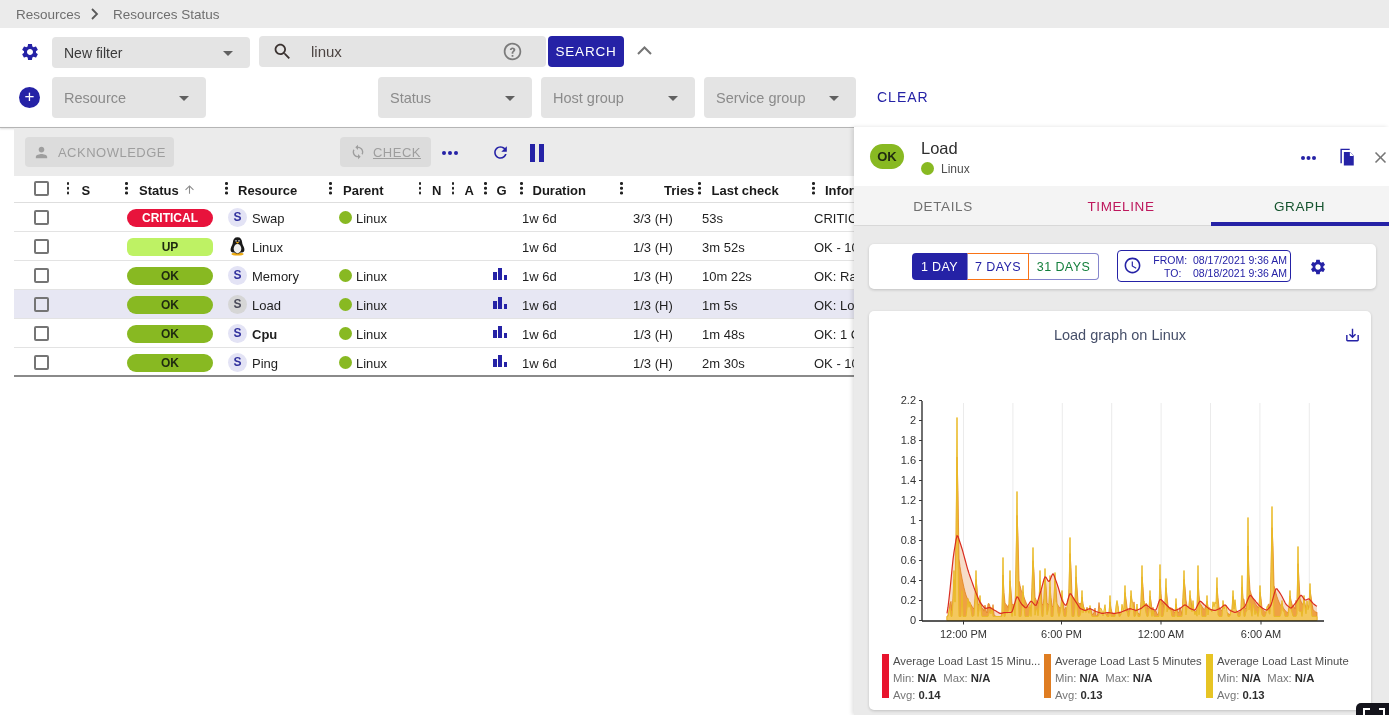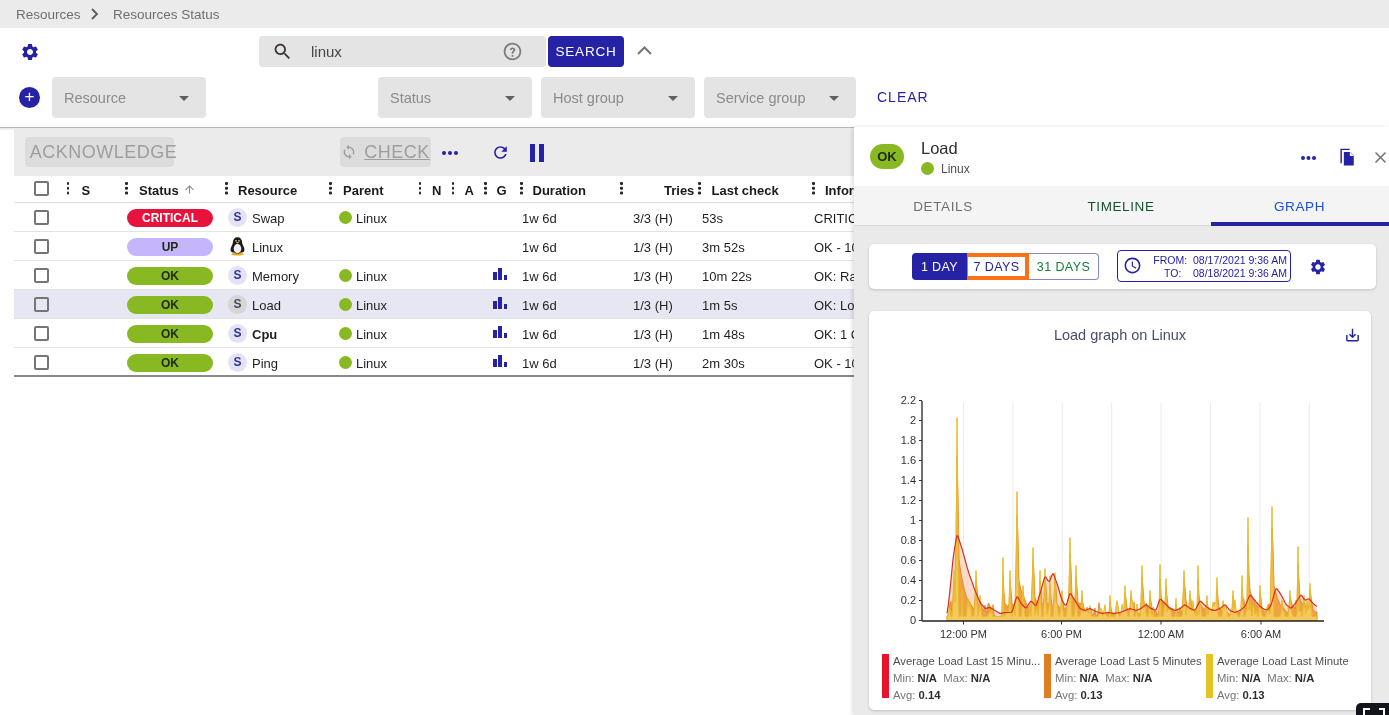--- a/index.html
+++ b/index.html
@@ -16,41 +16,45 @@
     position:absolute; right:17px; top:50%; margin-top:-2px; }
   .pill { position:absolute; left:113px; width:86px; height:18px; border-radius:9px;
     text-align:center; font-size:12px; font-weight:bold; line-height:18px; }
   .schip { position:absolute; left:214px; width:19px; height:19px; border-radius:50%;
     background:#e3e3f5; color:#32329e; font-size:12px; font-weight:bold;
     text-align:center; line-height:19px; }
   .gdot { position:absolute; width:13px; height:13px; border-radius:50%; background:#88b922; }
   .rowtxt { position:absolute; font-size:13px; color:#1f1f1f; }
   .hcol { position:absolute; font-size:13px; font-weight:bold; color:#1a1a1a; top:7px; }
   .tbtn { position:absolute; top:137px; height:30px; background:#dcdcdc; border-radius:4px;
-    color:#9e9e9e; font-size:18px; letter-spacing:0.5px;
+    color:#9e9e9e; font-size:13px; letter-spacing:0.5px;
     display:flex; align-items:center; justify-content:center; }
   .legcol { position:absolute; top:525px; }
   .legbar { position:absolute; left:0; top:2px; width:7px; height:44px; }
   .legtxt { position:absolute; left:11px; font-size:11.3px; color:#4e4e4e; white-space:nowrap; }
   .lgray { color:#757575; } .lbold { font-weight:bold; color:#2e2e2e; }
 </style>
 </head>
 <body>
 <div id="app">
 
   <div class="abs" style="left:0;top:0;width:1389px;height:28px;background:#ebebeb;"></div>
   <div class="abs" style="left:16px;top:7px;font-size:13.5px;color:#6e6e6e;">Resources</div>
   <svg class="abs" style="left:90px;top:8px" width="10" height="12" viewBox="0 0 10 12">
     <path d="M2 1 L7 6 L2 11" fill="none" stroke="#5a5a5a" stroke-width="1.8"></path>
   </svg>
   <div class="abs" style="left:113px;top:7px;font-size:13.5px;color:#6e6e6e;">Resources Status</div>
 
   <svg class="abs" style="left:20px;top:42px" width="20" height="20" viewBox="0 0 24 24">
     <path fill="#2522a6" d="M19.14 12.94c.04-.3.06-.61.06-.94 0-.32-.02-.64-.07-.94l2.03-1.58c.18-.14.23-.41.12-.61l-1.92-3.32c-.12-.22-.37-.29-.59-.22l-2.39.96c-.5-.38-1.03-.7-1.62-.94l-.36-2.54c-.04-.24-.24-.41-.48-.41h-3.84c-.24 0-.43.17-.47.41l-.36 2.54c-.59.24-1.13.57-1.62.94l-2.39-.96c-.22-.08-.47 0-.59.22L2.74 8.87c-.12.21-.08.47.12.61l2.03 1.58c-.05.3-.09.63-.09.94s.02.64.07.94l-2.03 1.58c-.18.14-.23.41-.12.61l1.92 3.32c.12.22.37.29.59.22l2.39-.96c.5.38 1.03.7 1.62.94l.36 2.54c.05.24.24.41.48.41h3.84c.24 0 .44-.17.47-.41l.36-2.54c.59-.24 1.13-.56 1.62-.94l2.39.96c.22.08.47 0 .59-.22l1.92-3.32c.12-.22.07-.47-.12-.61l-2.01-1.58zM12 15.6c-1.98 0-3.6-1.62-3.6-3.6s1.62-3.6 3.6-3.6 3.6 1.62 3.6 3.6-1.62 3.6-3.6 3.6z"></path>
   </svg>
+  <div class="sel" style="left:52px;top:37px;width:198px;height:31px;">
+    <span style="margin-left:12px;color:#3a3a3a;font-size:14px;">New filter</span>
+    <span class="caret"></span>
+  </div>
   <div class="abs" style="left:259px;top:36px;width:287px;height:31px;background:#e4e4e4;border-radius:4px;"></div>
   <svg class="abs" style="left:272px;top:41px" width="21" height="21" viewBox="0 0 24 24">
     <path fill="#3a3230" d="M15.5 14h-.79l-.28-.27C15.41 12.59 16 11.11 16 9.5 16 5.91 13.09 3 9.5 3S3 5.91 3 9.5 5.91 16 9.5 16c1.61 0 3.09-.59 4.23-1.57l.27.28v.79l5 4.99L20.49 19l-4.99-5zm-6 0C7.01 14 5 11.99 5 9.5S7.01 5 9.5 5 14 7.01 14 9.5 11.99 14 9.5 14z"></path>
   </svg>
   <div class="abs" style="left:311px;top:43px;font-size:15px;color:#4c4442;">linux</div>
   <svg class="abs" style="left:502px;top:41px" width="21" height="21" viewBox="0 0 24 24">
     <path fill="#7b7b7b" d="M12 2C6.48 2 2 6.48 2 12s4.48 10 10 10 10-4.48 10-10S17.52 2 12 2zm0 18c-4.41 0-8-3.59-8-8s3.59-8 8-8 8 3.59 8 8-3.59 8-8 8zm1-4h-2v2h2v-2zm1.17-7.83c-.59-.58-1.4-.92-2.34-.88-1.55.07-2.83 1.35-2.83 2.91h2c0-.55.45-1 1-1s1 .45 1 1c0 .28-.11.53-.29.71l-1.24 1.26c-.45.45-.47 1.04-.47 1.83v.5h2v-.5c0-.66.09-.82.29-1.02l1.24-1.26c.45-.45.73-1.08.73-1.77 0-.69-.28-1.32-.73-1.78z"></path>
   </svg>
   <div class="abs" style="left:548px;top:36px;width:76px;height:31px;background:#2522a6;border-radius:4px;color:#fff;font-size:13.5px;letter-spacing:0.8px;display:flex;align-items:center;justify-content:center;">SEARCH</div>
   <svg class="abs" style="left:636px;top:45px" width="17" height="11" viewBox="0 0 17 11">
@@ -135,21 +139,21 @@
     <div class="schip" style="top:32px;background:#e3e3f5;color:#32329e;">S</div>
     <div class="rowtxt" style="left:238px;top:34.5px;">Swap</div>
     <div class="gdot" style="left:325px;top:35px;"></div>
     <div class="rowtxt" style="left:342px;top:34.5px;">Linux</div>
     <div class="rowtxt" style="left:508px;top:34.5px;">1w 6d</div>
     <div class="rowtxt" style="left:619px;top:34.5px;">3/3 (H)</div>
     <div class="rowtxt" style="left:688px;top:34.5px;">53s</div>
     <div class="rowtxt" style="left:800px;top:34.5px;white-space:nowrap;">CRITICAL - load average: 4.27, 3.4</div>
     <div class="abs" style="left:0;top:84px;width:842px;height:1px;background:#e3e3e3;"></div>
     <div class="abs" style="left:20px;top:63px;width:15px;height:15px;border:2px solid #757575;border-radius:2px;"></div>
-    <div class="pill" style="top:61.5px;background:#c4b5fd;color:#1f2a10;">UP</div>
+    <div class="pill" style="top:61.5px;background:#bef264;color:#1f2a10;border-radius:6px;">UP</div>
     <svg class="abs" style="left:214px;top:60px" width="19" height="20" viewBox="0 0 20 21">
 <ellipse cx="10" cy="19" rx="6.5" ry="1.6" fill="#e8a30f"></ellipse>
 <path d="M10 1.2 c3.2 0 4.6 2.2 4.8 5.2 c.2 2.6 1.6 4.4 2.2 6.2 c.6 1.9 .3 4 -1.4 4.6 c-1.2 .5 -2.2 -.1 -2.6 .5 c-.8 1 -5.2 1 -6 0 c-.4 -.6 -1.4 0 -2.6 -.5 c-1.7 -.6 -2 -2.7 -1.4 -4.6 c.6 -1.8 2 -3.6 2.2 -6.2 C5.4 3.4 6.8 1.2 10 1.2z" fill="#1a1a1a"></path>
 <path d="M10 8.5 c2.4 0 4 2.2 4 5 c0 2.6 -1.7 4.6 -4 4.6 c-2.3 0 -4 -2 -4 -4.6 c0 -2.8 1.6 -5 4 -5z" fill="#efefef"></path>
 <circle cx="8.5" cy="5.1" r="0.8" fill="#fff"></circle>
           <circle cx="11.5" cy="5.1" r="0.8" fill="#fff"></circle>
 <circle cx="8.6" cy="5.1" r="0.4" fill="#000"></circle>
           <circle cx="11.4" cy="5.1" r="0.4" fill="#000"></circle>
 <path d="M8.2 6.4 h3.6 l-1.8 1.8 z" fill="#f0a80c"></path>
 <path d="M5.8 18.2 l2.4 .9 -2.8 .9 c-1 .2 -1.4 -.9 -.6 -1.4z" fill="#f0b217"></path>
@@ -234,29 +238,29 @@
       <path fill="none" stroke="#2522a6" stroke-width="1.6" d="M3.5 19 L3.5 3.5 L13 3.5"></path>
       <path fill="#2522a6" d="M6.5 6.5 h7 l4 4 v11 h-11 z"></path>
       <path fill="#fff" d="M13.2 6.5 l4.3 4.3 h-4.3 z"></path>
     </svg>
     <svg class="abs" style="left:517px;top:21px" width="19" height="19" viewBox="0 0 24 24">
         <path fill="#757575" d="M19 6.41L17.59 5 12 10.59 6.41 5 5 6.41 10.59 12 5 17.59 6.41 19 12 13.41 17.59 19 19 17.59 13.41 12z"></path>
       </svg>
 
     <div class="abs" style="left:0;top:59px;width:535px;height:40px;background:#f4f4f4;border-bottom:1px solid #d8d8d8;"></div>
     <div class="abs" style="left:0;top:59px;width:178px;height:40px;display:flex;align-items:center;justify-content:center;font-size:13.5px;color:#6f6f6f;letter-spacing:0.6px;">DETAILS</div>
-    <div class="abs" style="left:178px;top:59px;width:178px;height:40px;display:flex;align-items:center;justify-content:center;font-size:13.5px;color:#14532d;letter-spacing:0.6px;">TIMELINE</div>
-    <div class="abs" style="left:356px;top:59px;width:179px;height:40px;display:flex;align-items:center;justify-content:center;font-size:13.5px;color:#1d4ed8;letter-spacing:0.6px;">GRAPH</div>
+    <div class="abs" style="left:178px;top:59px;width:178px;height:40px;display:flex;align-items:center;justify-content:center;font-size:13.5px;color:#be185d;letter-spacing:0.6px;">TIMELINE</div>
+    <div class="abs" style="left:356px;top:59px;width:179px;height:40px;display:flex;align-items:center;justify-content:center;font-size:13.5px;color:#14532d;letter-spacing:0.6px;">GRAPH</div>
     <div class="abs" style="left:357px;top:95px;width:178px;height:4px;background:#2522a6;"></div>
 
     <div class="abs" style="left:0;top:99px;width:535px;height:489px;background:#eaeaea;"></div>
 
     <div class="abs" style="left:15px;top:117px;width:507px;height:45px;background:#fff;border-radius:5px;box-shadow:0 1px 3px rgba(0,0,0,0.18);"></div>
     <div class="abs" style="left:58px;top:126px;width:55px;height:27px;background:#2522a6;border-radius:4px 0 0 4px;color:#fff;font-size:12.5px;display:flex;align-items:center;justify-content:center;letter-spacing:0.4px;">1 DAY</div>
-    <div class="abs" style="left:113px;top:126px;width:62px;height:27px;border:4px solid #f97316;border-left:1px solid #8585cc;color:#2522a6;font-size:12.5px;display:flex;align-items:center;justify-content:center;letter-spacing:0.4px;">7 DAYS</div>
+    <div class="abs" style="left:113px;top:126px;width:62px;height:27px;border:1px solid #f97316;border-left:1px solid #8585cc;color:#2522a6;font-size:12.5px;display:flex;align-items:center;justify-content:center;letter-spacing:0.4px;">7 DAYS</div>
     <div class="abs" style="left:175px;top:126px;width:70px;height:27px;border:1px solid #8585cc;border-left:none;border-radius:0 4px 4px 0;color:#15803d;font-size:12.5px;display:flex;align-items:center;justify-content:center;letter-spacing:0.4px;">31 DAYS</div>
     <div class="abs" style="left:263px;top:123px;width:174px;height:32px;border:1px solid #2522a6;border-radius:4px;"></div>
     <svg class="abs" style="left:269px;top:129px" width="19" height="19" viewBox="0 0 24 24">
         <path fill="#2522a6" d="M11.99 2C6.47 2 2 6.48 2 12s4.47 10 9.99 10C17.52 22 22 17.52 22 12S17.52 2 11.99 2zM12 20c-4.42 0-8-3.58-8-8s3.58-8 8-8 8 3.58 8 8-3.58 8-8 8zm.5-13H11v6l5.25 3.15.75-1.23-4.5-2.67z"></path>
       </svg>
     <div class="abs" style="left:295px;top:127px;width:138px;font-size:10.5px;color:#2522a6;text-align:right;line-height:13px;">FROM:&nbsp; 08/17/2021 9:36 AM<br>TO:&nbsp;&nbsp;&nbsp; 08/18/2021 9:36 AM</div>
     <svg class="abs" style="left:455px;top:131px" width="18" height="18" viewBox="0 0 24 24">
       <path fill="#2522a6" d="M19.14 12.94c.04-.3.06-.61.06-.94 0-.32-.02-.64-.07-.94l2.03-1.58c.18-.14.23-.41.12-.61l-1.92-3.32c-.12-.22-.37-.29-.59-.22l-2.39.96c-.5-.38-1.03-.7-1.62-.94l-.36-2.54c-.04-.24-.24-.41-.48-.41h-3.84c-.24 0-.43.17-.47.41l-.36 2.54c-.59.24-1.13.57-1.62.94l-2.39-.96c-.22-.08-.47 0-.59.22L2.74 8.87c-.12.21-.08.47.12.61l2.03 1.58c-.05.3-.09.63-.09.94s.02.64.07.94l-2.03 1.58c-.18.14-.23.41-.12.61l1.92 3.32c.12.22.37.29.59.22l2.39-.96c.5.38 1.03.7 1.62.94l.36 2.54c.05.24.24.41.48.41h3.84c.24 0 .44-.17.47-.41l.36-2.54c.59-.24 1.13-.56 1.62-.94l2.39.96c.22.08.47 0 .59-.22l1.92-3.32c.12-.22.07-.47-.12-.61l-2.01-1.58zM12 15.6c-1.98 0-3.6-1.62-3.6-3.6s1.62-3.6 3.6-3.6 3.6 1.62 3.6 3.6-1.62 3.6-3.6 3.6z"></path>
     </svg>
 

